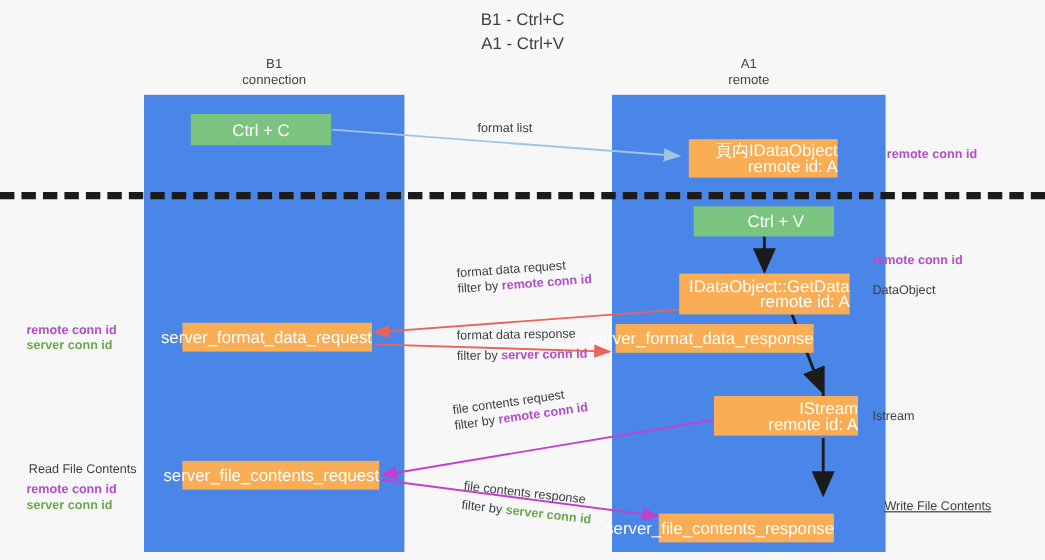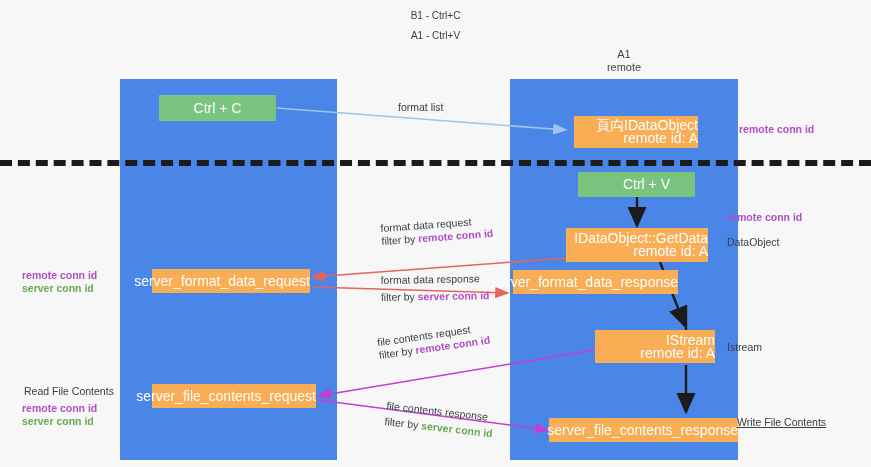--- a/index.html
+++ b/index.html
@@ -19,36 +19,40 @@
        text-align:center;}
   .box.green{background:#7ac47f;}
   .box.orange{background:#f9ae55;align-items:flex-end;}
   .lbl{position:absolute;font-size:10.5px;line-height:13px;white-space:nowrap;}
   .lbl.dark{color:#3c4043;}
   .lbl.purple{color:#b14fc5;font-weight:bold;}
   .lbl.green{color:#6aa84f;font-weight:bold;}
   .lbl.grey{color:#3c4043;}
   .rot{transform-origin:left bottom;}
   .title{position:absolute;left:0;top:6px;width:871px;text-align:center;
-         font-size:10px;line-height:20px;color:#3c4043;}
+         font-size:14px;line-height:20px;color:#3c4043;}
   svg{position:absolute;left:0;top:0;width:871px;height:467px;overflow:visible;}
   .sep{position:absolute;height:0;border-top:6px dashed #1b1b1b;}
   .inline-purple{color:#b14fc5;font-weight:bold;}
   .inline-green{color:#6aa84f;font-weight:bold;}
 </style>
 </head>
 <body>
 
 <div id="stage">
 
   <div class="title">
     <div>B1 - Ctrl+C</div>
     <div>A1 - Ctrl+V</div>
   </div>
 
+  <div class="lane-hdr" style="left:120px;top:48px;width:217px;">
+    <div>B1</div>
+    <div>connection</div>
+  </div>
   <div class="lane-hdr" style="left:510px;top:48px;width:228px;">
     <div>A1</div>
     <div>remote</div>
   </div>
 
   <div class="lane" style="left:120px;top:79px;width:217px;height:381px;"></div>
   <div class="lane" style="left:510px;top:79px;width:228px;height:381px;"></div>
 
   <svg viewBox="0 0 871 467">
     <defs>
@@ -114,21 +118,21 @@
 
   <div class="box orange" style="left:595px;top:330px;width:120px;height:33px;">
     <span>IStream</span>
     <span>remote id: A</span>
   </div>
 
   <div class="box orange" style="left:152px;top:384px;width:164px;height:24px;">
     <span>server_file_contents_request</span>
   </div>
 
-  <div class="box orange" style="left:549px;top:418px;width:189px;height:24px;padding-left:40px;">
+  <div class="box orange" style="left:549px;top:428px;width:146px;height:24px;padding-left:40px;">
     <span>server_file_contents_response</span>
   </div>
 
   <div class="lbl dark" style="left:398px;top:101px;">
     <span>format list</span>
   </div>
 
   <div class="lbl rot" style="left:382px;top:222px;transform:rotate(-4.2deg);">
     <div class="dark">format data request</div>
     <div>

